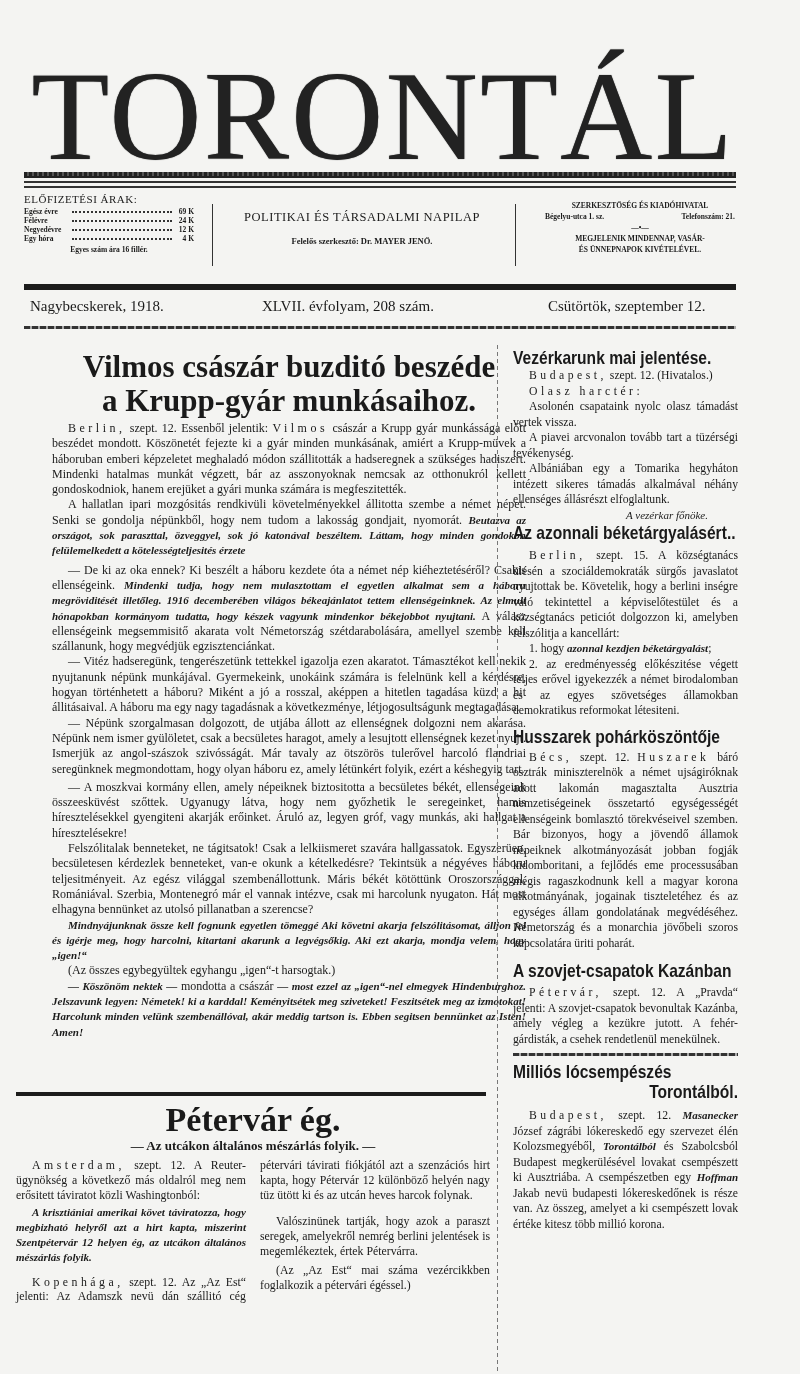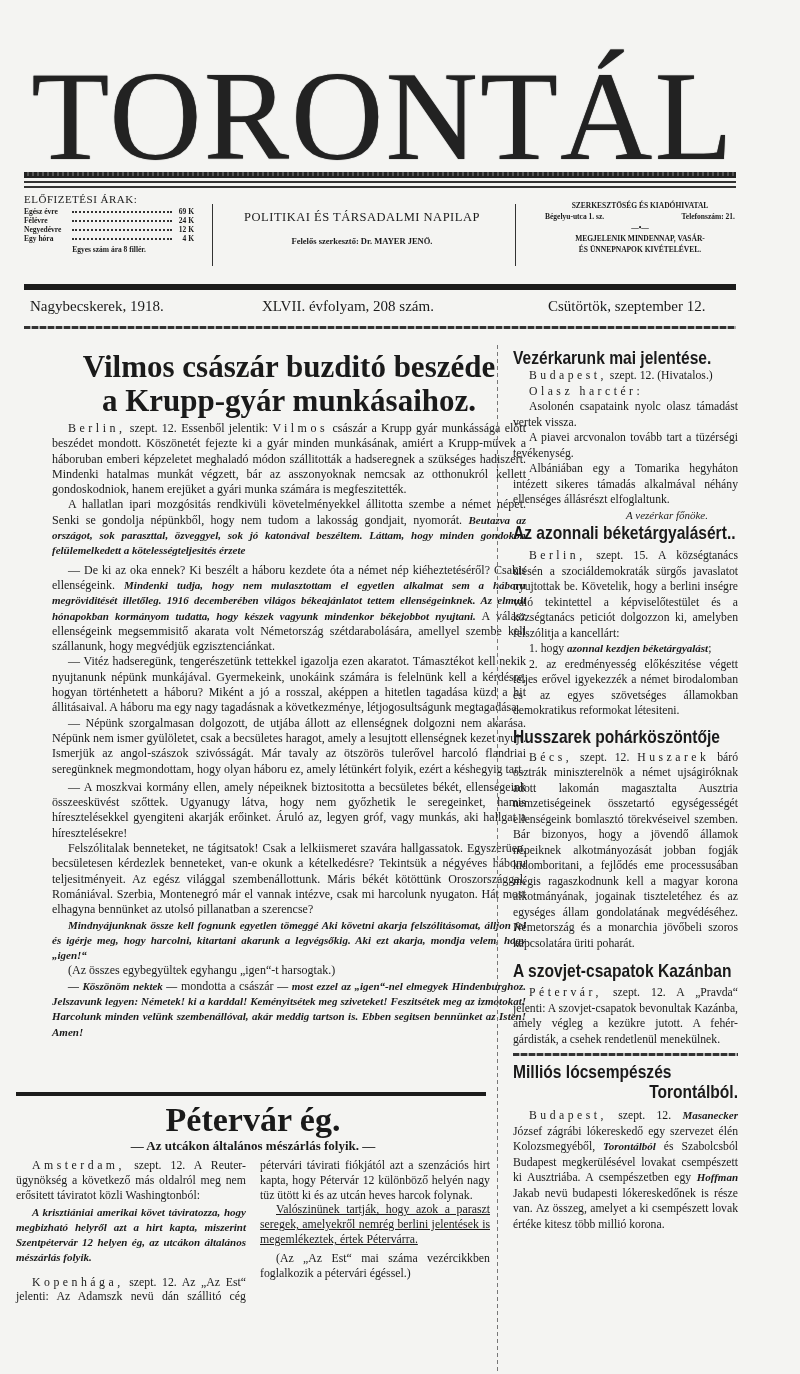--- a/index.html
+++ b/index.html
@@ -91,21 +91,21 @@
   <div class="row">
       <span class="lbl">Negyedévre</span>
       <span class="dots"></span>
       <span class="val">12 K</span>
     </div>
   <div class="row">
       <span class="lbl">Egy hóra</span>
       <span class="dots"></span>
       <span class="val">4 K</span>
     </div>
-  <div class="note">Egyes szám ára 8 fillér.</div>
+  <div class="note">Egyes szám ára 16 fillér.</div>
 </div>
 <div class="abs vline" style="left:212px;top:204px;height:62px;"></div>
 <div class="abs sub">
   <div class="t1">POLITIKAI ÉS TÁRSADALMI NAPILAP</div>
   <div class="t2">Felelős szerkesztő: Dr. MAYER JENŐ.</div>
 </div>
 <div class="abs vline" style="left:515px;top:204px;height:62px;"></div>
 <div class="abs office">
   <div class="center">SZERKESZTŐSÉG ÉS KIADÓHIVATAL</div>
   <div class="row">
@@ -143,21 +143,21 @@
 
 <div class="abs rule-thick" style="left:16px;top:1092px;width:470px;height:4px;"></div>
 
 <div class="abs" style="left:16px;top:1100px;width:474px;">
   <div class="h1" style="font-size:34px;line-height:40px;">Pétervár ég.</div>
   <div style="text-align:center;font-weight:bold;font-size:13px;margin-top:-2px;">— Az utcákon általános mészárlás folyik. —</div>
   <div class="body" style="column-count:2;column-gap:14px;text-align:justify;margin-top:4px;font-size:11.8px;line-height:14.8px;">
     <p><span class="sp">Amsterdam,</span><span> szept. 12. A Reuter-ügynökség a következő más oldalról meg nem erősitett táviratot közli Washingtonból:</span></p>
     <p style="margin-top:3px;"><em>A krisztiániai amerikai követ táviratozza, hogy megbizható helyről azt a hirt kapta, miszerint Szentpétervár 12 helyen ég, az utcákon általános mészárlás folyik.</em></p>
     <p style="margin-top:10px;"><span class="sp">Kopenhága,</span><span> szept. 12. Az „Az Est“ jelenti: Az Adamszk nevü dán szállitó cég pétervári távirati fiókjától azt a szenzációs hirt kapta, hogy Pétervár 12 különböző helyén nagy tüz ütött ki és az utcán heves harcok folynak.</span></p>
-    <p style="margin-top:0;text-decoration:underline;">Valószinünek tartják, hogy azok a paraszt seregek, amelyekről nemrég berlini jelentések is megemlékeztek, értek Pétervárra.</p>
+    <p style="margin-top:12px;">Valószinünek tartják, hogy azok a paraszt seregek, amelyekről nemrég berlini jelentések is megemlékeztek, értek Pétervárra.</p>
     <p style="margin-top:4px;">(Az „Az Est“ mai száma vezércikkben foglalkozik a pétervári égéssel.)</p>
   </div>
 </div>
 
 <div class="abs colsep"></div>
 
 <div class="col rcol" style="left:513px;top:348px;width:225px;">
   <div>
     <div class="h2" style="font-size:19px;">Vezérkarunk mai jelentése.</div>
     <div class="body">

